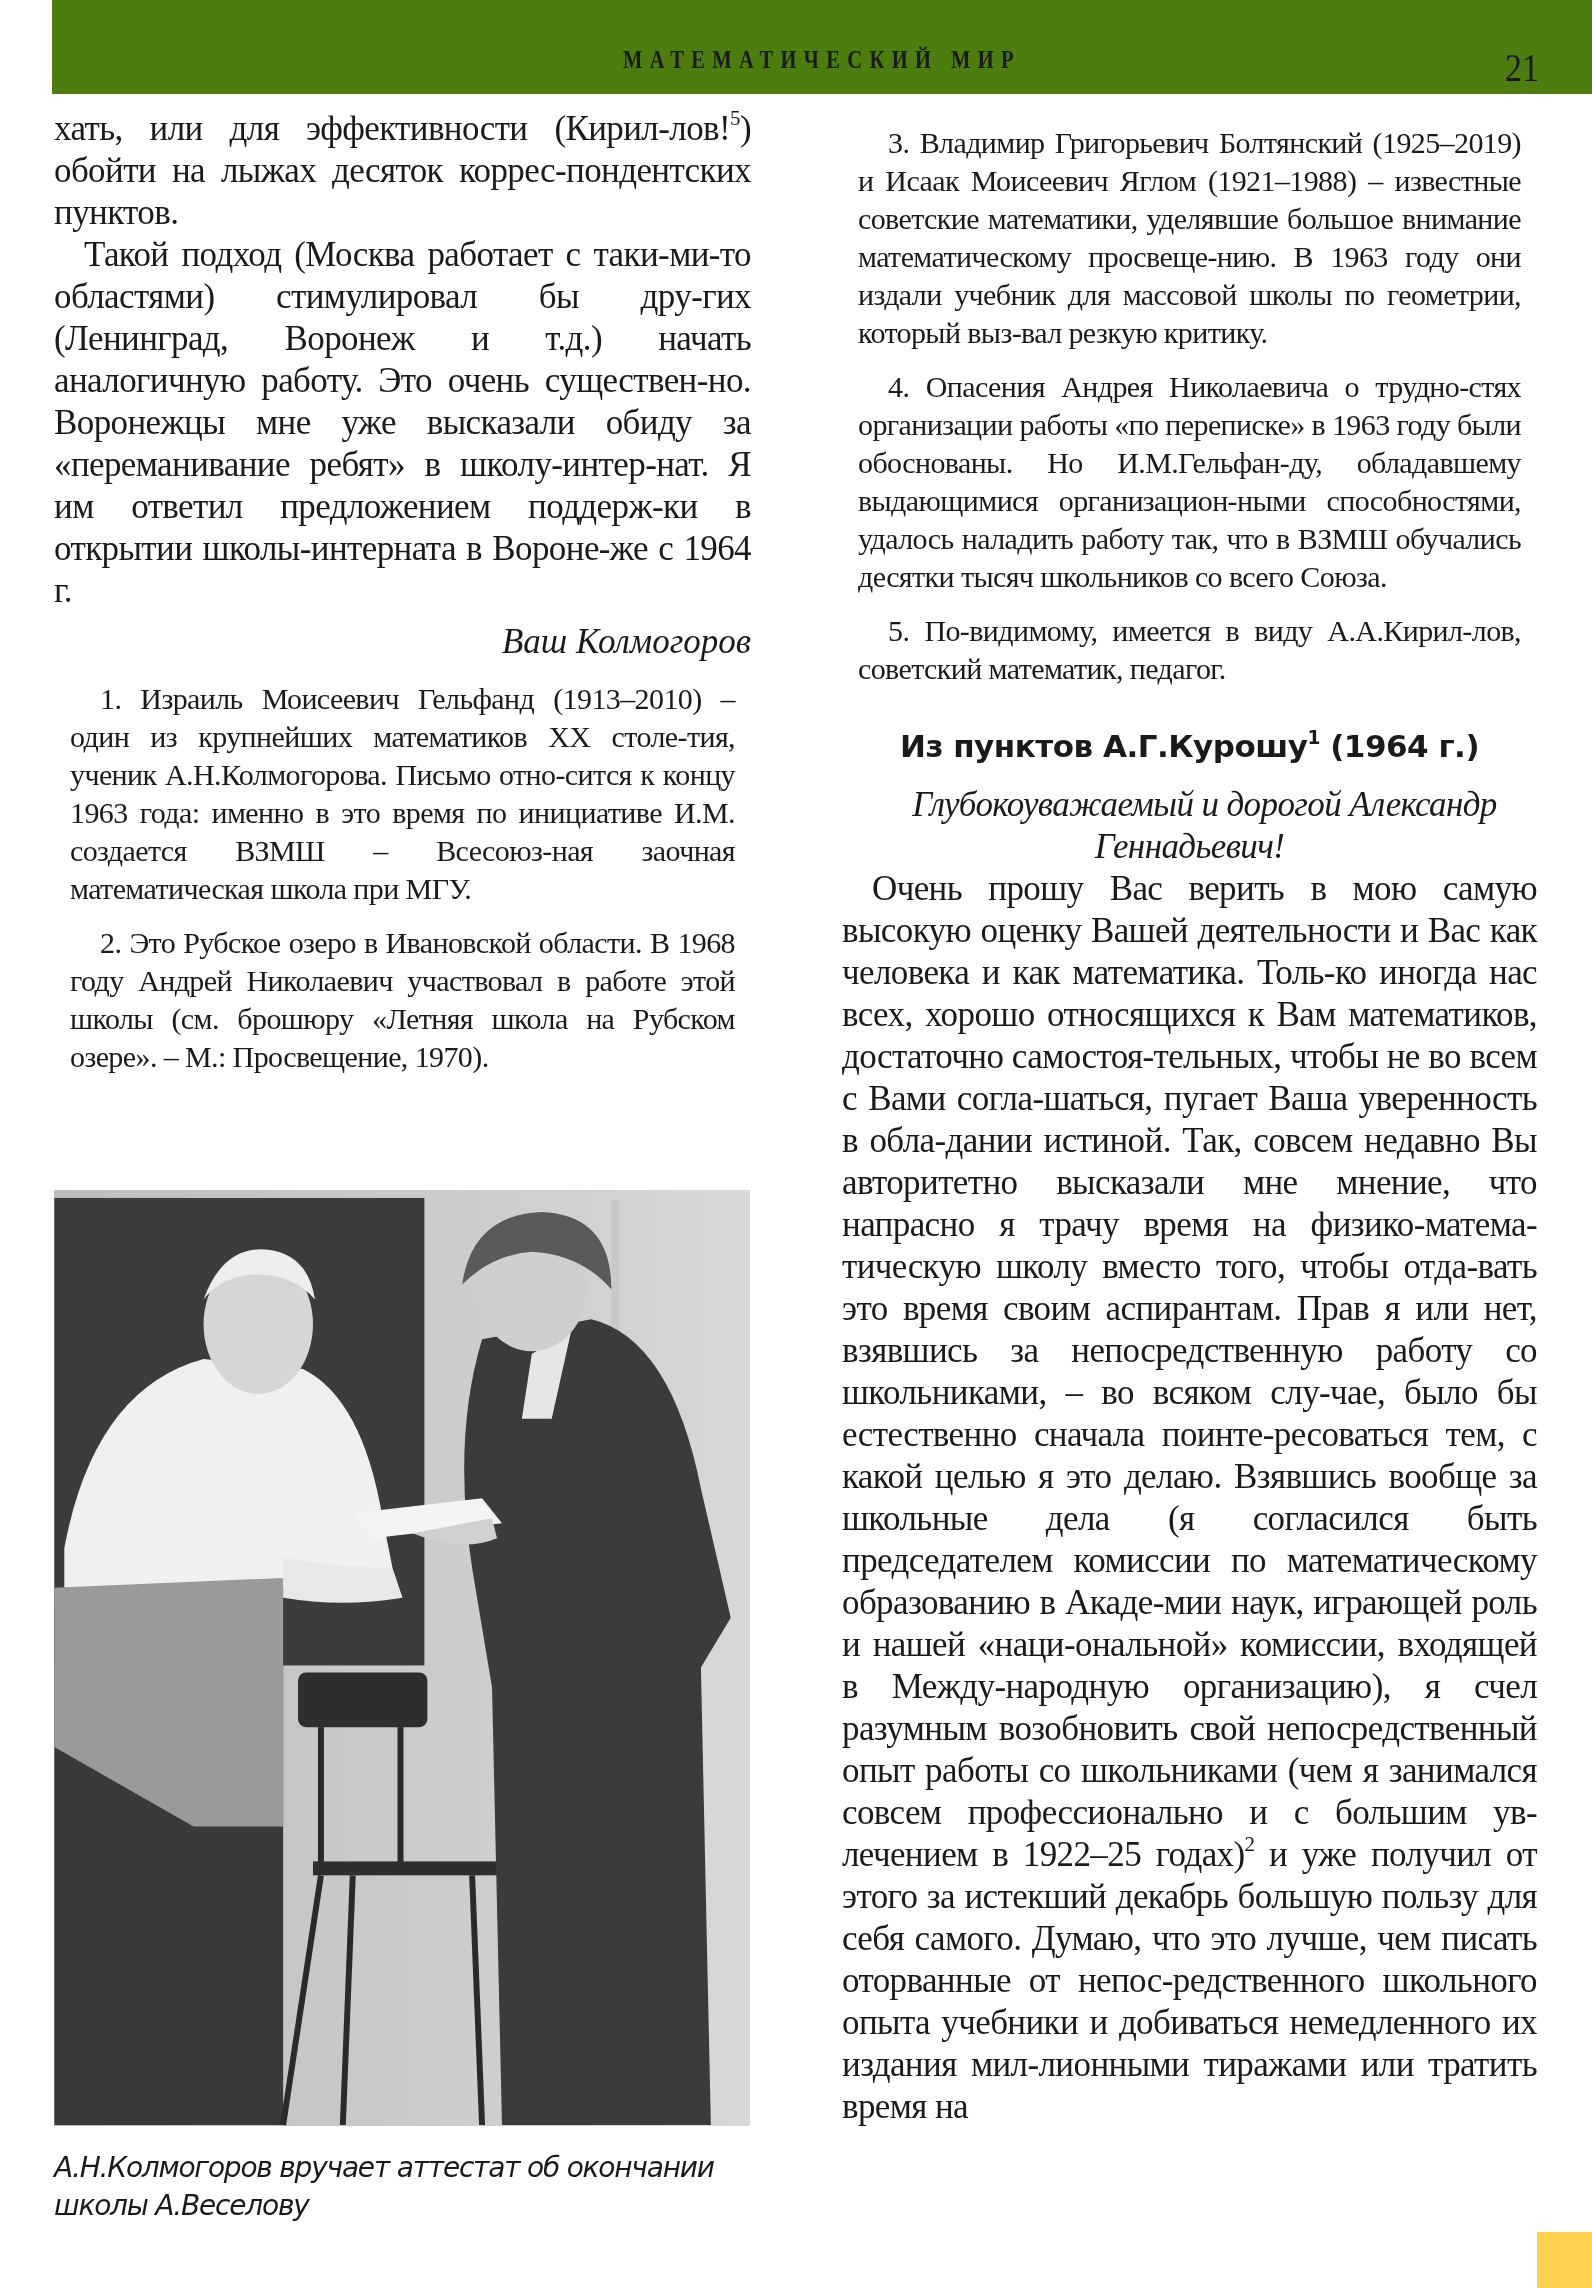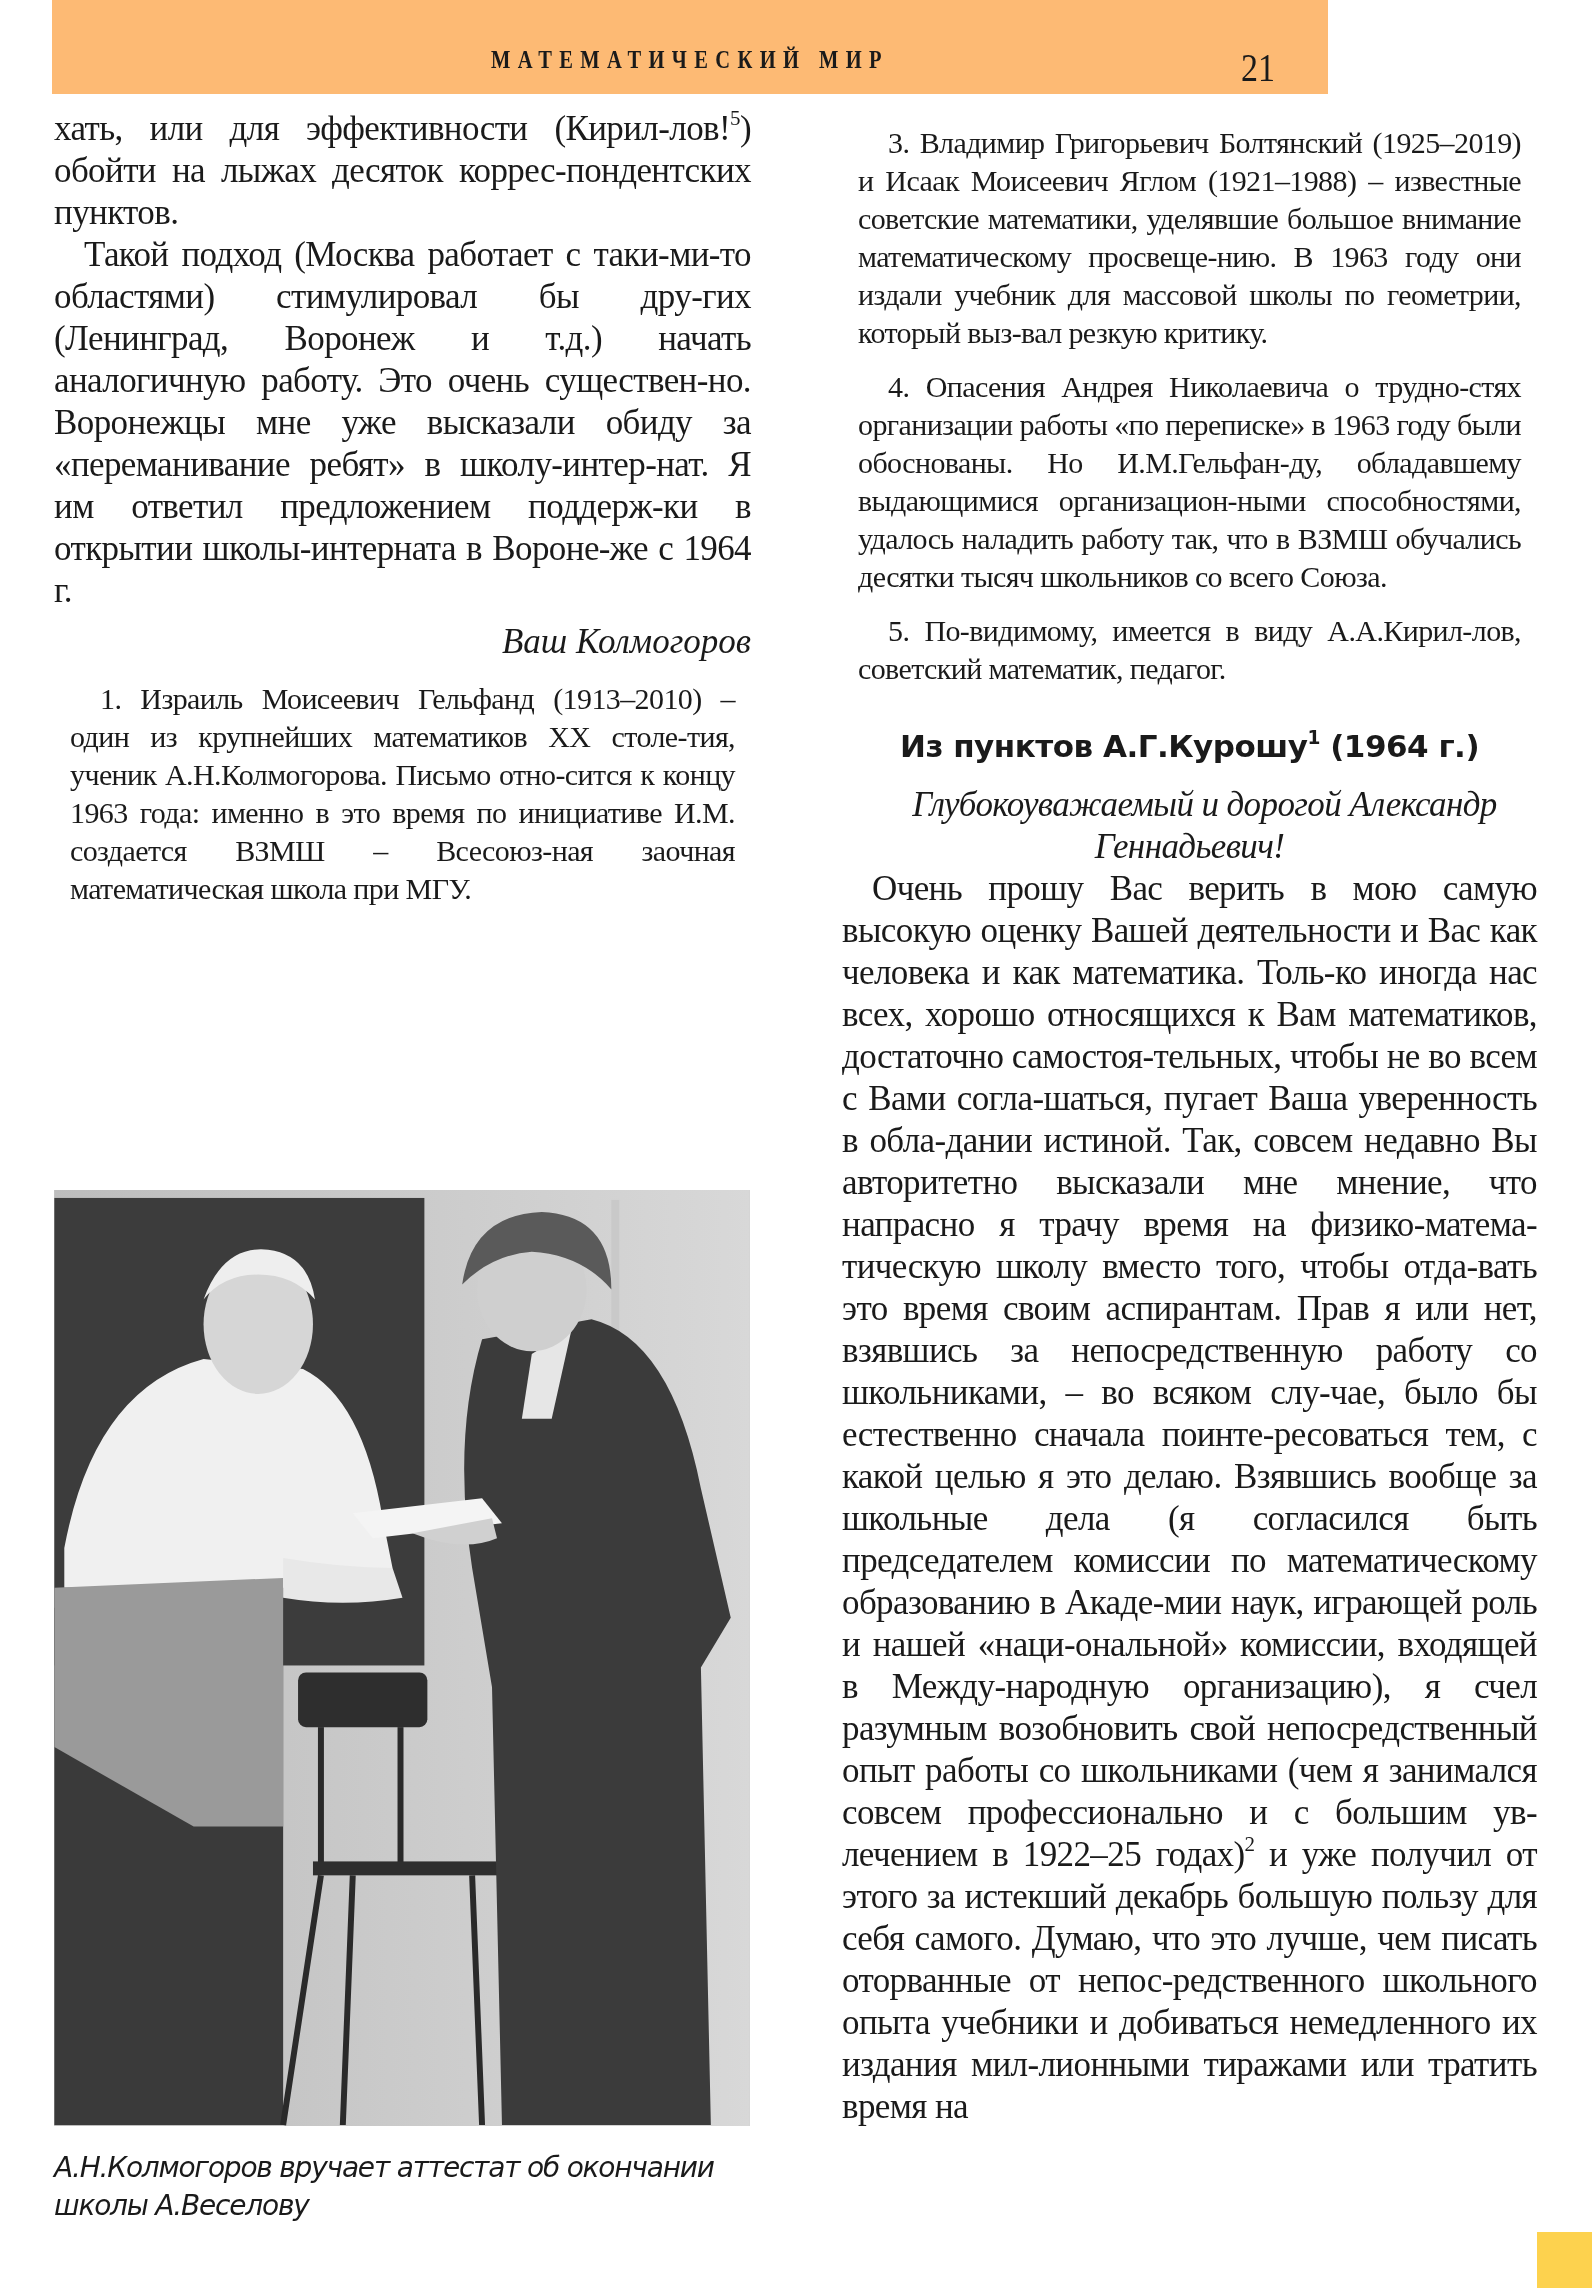--- a/index.html
+++ b/index.html
@@ -1,19 +1,19 @@
 <!DOCTYPE html>
 <html><head>
   <meta charset="utf-8">
   <style>
     html, body { margin: 0; padding: 0; background: #ffffff; }
     body { width: 1592px; height: 2289px; position: relative; overflow: hidden;
            font-family: "Liberation Serif", "DejaVu Serif", serif; color: #1a1a1a; }
 
-    .header-band { position: absolute; left: 52px; top: 0; width: 1276px; height: 94px; background: #fdba74; }
+    .header-band { position: absolute; left: 52px; top: 0; width: 1540px; height: 94px; background: #4d7c0f; }
     .header-title { position: absolute; left: 0; width: 100%; top: 46px; text-align: center;
                     font-family: "Liberation Serif", serif; font-size: 25px; letter-spacing: 9px;
                     font-weight: bold; transform: scaleX(0.82); color: #1a1a1a; }
     .page-number { position: absolute; right: 50px; top: 44px; font-size: 40px; transform: scaleX(0.85);
                    font-family: "Liberation Serif", serif; color: #1a1a1a; }
 
     .col { position: absolute; top: 108px; }
     .col-left { left: 54px; width: 697px; }
     .col-right { left: 842px; width: 695px; }
 
@@ -48,20 +48,21 @@
 </div>
 
 <div class="col col-left">
   <div class="body-text">
     <p><span>хать, или для эффективности (Кирил-лов!</span><sup>5</sup><span>) обойти на лыжах десяток коррес-пондентских пунктов.</span></p>
     <p class="indent">Такой подход (Москва работает с таки-ми-то областями) стимулировал бы дру-гих (Ленинград, Воронеж и т.д.) начать аналогичную работу. Это очень существен-но. Воронежцы мне уже высказали обиду за «переманивание ребят» в школу-интер-нат. Я им ответил предложением поддерж-ки в открытии школы-интерната в Вороне-же с 1964 г.</p>
   </div>
   <div class="sig">Ваш Колмогоров</div>
   <div class="note-text">
     <p>1. Израиль Моисеевич Гельфанд (1913–2010) – один из крупнейших математиков XX столе-тия, ученик А.Н.Колмогорова. Письмо отно-сится к концу 1963 года: именно в это время по инициативе И.М. создается ВЗМШ – Всесоюз-ная заочная математическая школа при МГУ.</p>
+    <p>2. Это Рубское озеро в Ивановской области. В 1968 году Андрей Николаевич участвовал в работе этой школы (см. брошюру «Летняя школа на Рубском озере». – М.: Просвещение, 1970).</p>
   </div>
 </div>
 
 <div class="photo">
   <svg width="696" height="936" viewBox="0 0 699 941">
     <defs>
       <linearGradient id="wall" x1="0" y1="0" x2="1" y2="0">
         <stop offset="0" stop-color="#bdbdbd"></stop>
           <stop offset="1" stop-color="#d8d8d8"></stop>
       </linearGradient>

